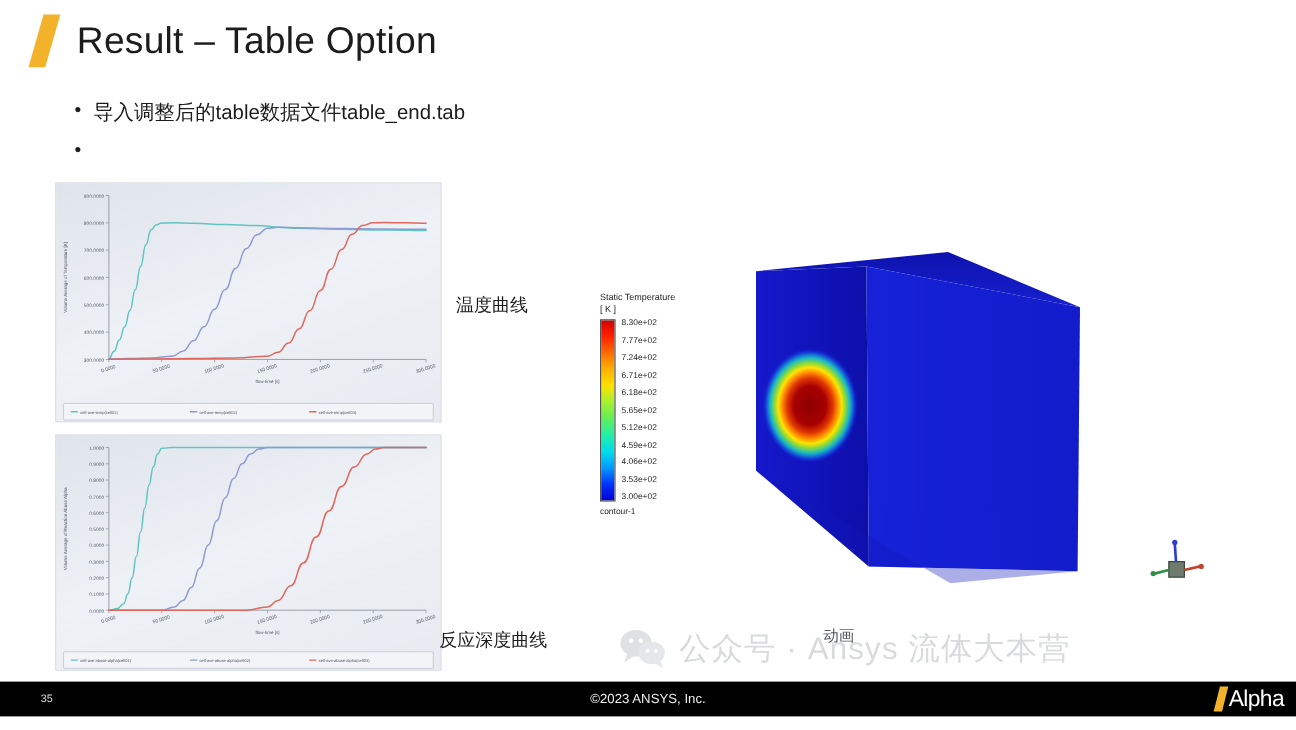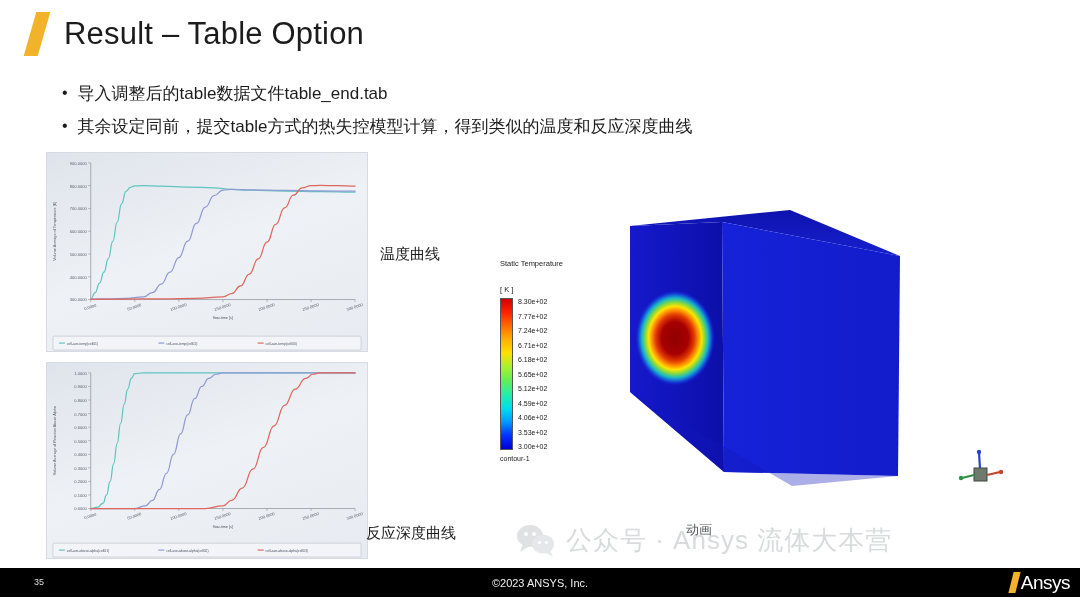--- a/index.html
+++ b/index.html
@@ -44,21 +44,21 @@
   .plot-svg { display: block; width: 100%; height: 100%; }
 
   .chart-annot {
     position: absolute; font-size: 15px; color: #1c1c1c; white-space: nowrap;
   }
   #annot-temp  { left: 380px; top: 245px; }
   #annot-alpha { left: 366px; top: 524px; }
 
   
   .contour-legend { position: absolute; left: 500px; top: 243px; width: 92px; }
-  .cl-title { font-size: 7.5px; color: #1c1c1c; line-height: 9.5px; white-space: nowrap; margin-top: 16px; }
+  .cl-title { font-size: 7.5px; color: #1c1c1c; line-height: 9.5px; white-space: nowrap; }
   .cl-body { display: flex; margin-top: 4px; }
   .cl-bar {
     width: 13px; height: 152px; border: 1px solid #555;
     background: linear-gradient(to top,
       #0000d5 0%, #0033ff 9%, #0099ff 18%, #00ddee 27%,
       #22eeaa 36%, #66ee55 46%, #aaf030 55%,
       #ffe000 64%, #ffb000 73%, #ff6a00 82%, #ff2200 91%, #d40000 100%);
   }
   .cl-ticks {
     margin-left: 5px; height: 152px;
@@ -109,21 +109,20 @@
     <div class="title-text">Result – Table Option</div>
   </div>
 
   <div class="bullets">
     <div class="bullet">
       <span class="bullet-dot">•</span>
       <span class="bullet-text">导入调整后的table数据文件table_end.tab</span>
     </div>
     <div class="bullet">
       <span class="bullet-dot">•</span>
-      <span class="bullet-text">其余设定同前，提交table方式的热失控模型计算，得到类似的温度和反应深度曲线</span>
     </div>
   </div>
 
   <div class="chart-panel" id="chart-temp">
     <svg class="plot-svg" id="svg-temp" viewBox="0 0 322 200" preserveAspectRatio="none">
         <rect x="44" y="10" width="266" height="138" fill="none"></rect>
         <line x1="44" y1="10" x2="44" y2="148" stroke="#8a8f99" stroke-width="0.7"></line>
         <line x1="44" y1="148" x2="310" y2="148" stroke="#8a8f99" stroke-width="0.7"></line>
         <line x1="41.5" y1="148" x2="44" y2="148" stroke="#8a8f99" stroke-width="0.6"></line>
         <text x="40" y="150" text-anchor="end" font-size="4.1" fill="#5c6270" font-family="&quot;Liberation Sans&quot;, sans-serif">300.0000</text>
@@ -313,17 +312,17 @@
     </svg>
     <span class="wm-text">公众号 · Ansys 流体大本营</span>
   </div>
   <div class="wm-overlay">动画</div>
 
   <div class="footer">
     <div class="footer-page">35</div>
     <div class="footer-copy">©2023 ANSYS, Inc.</div>
     <div class="footer-logo">
       <div class="logo-slash"></div>
-      <div class="logo-word">Ansys</div>
+      <div class="logo-word">Alpha</div>
     </div>
   </div>
 
 </div>
 
 </body></html>

